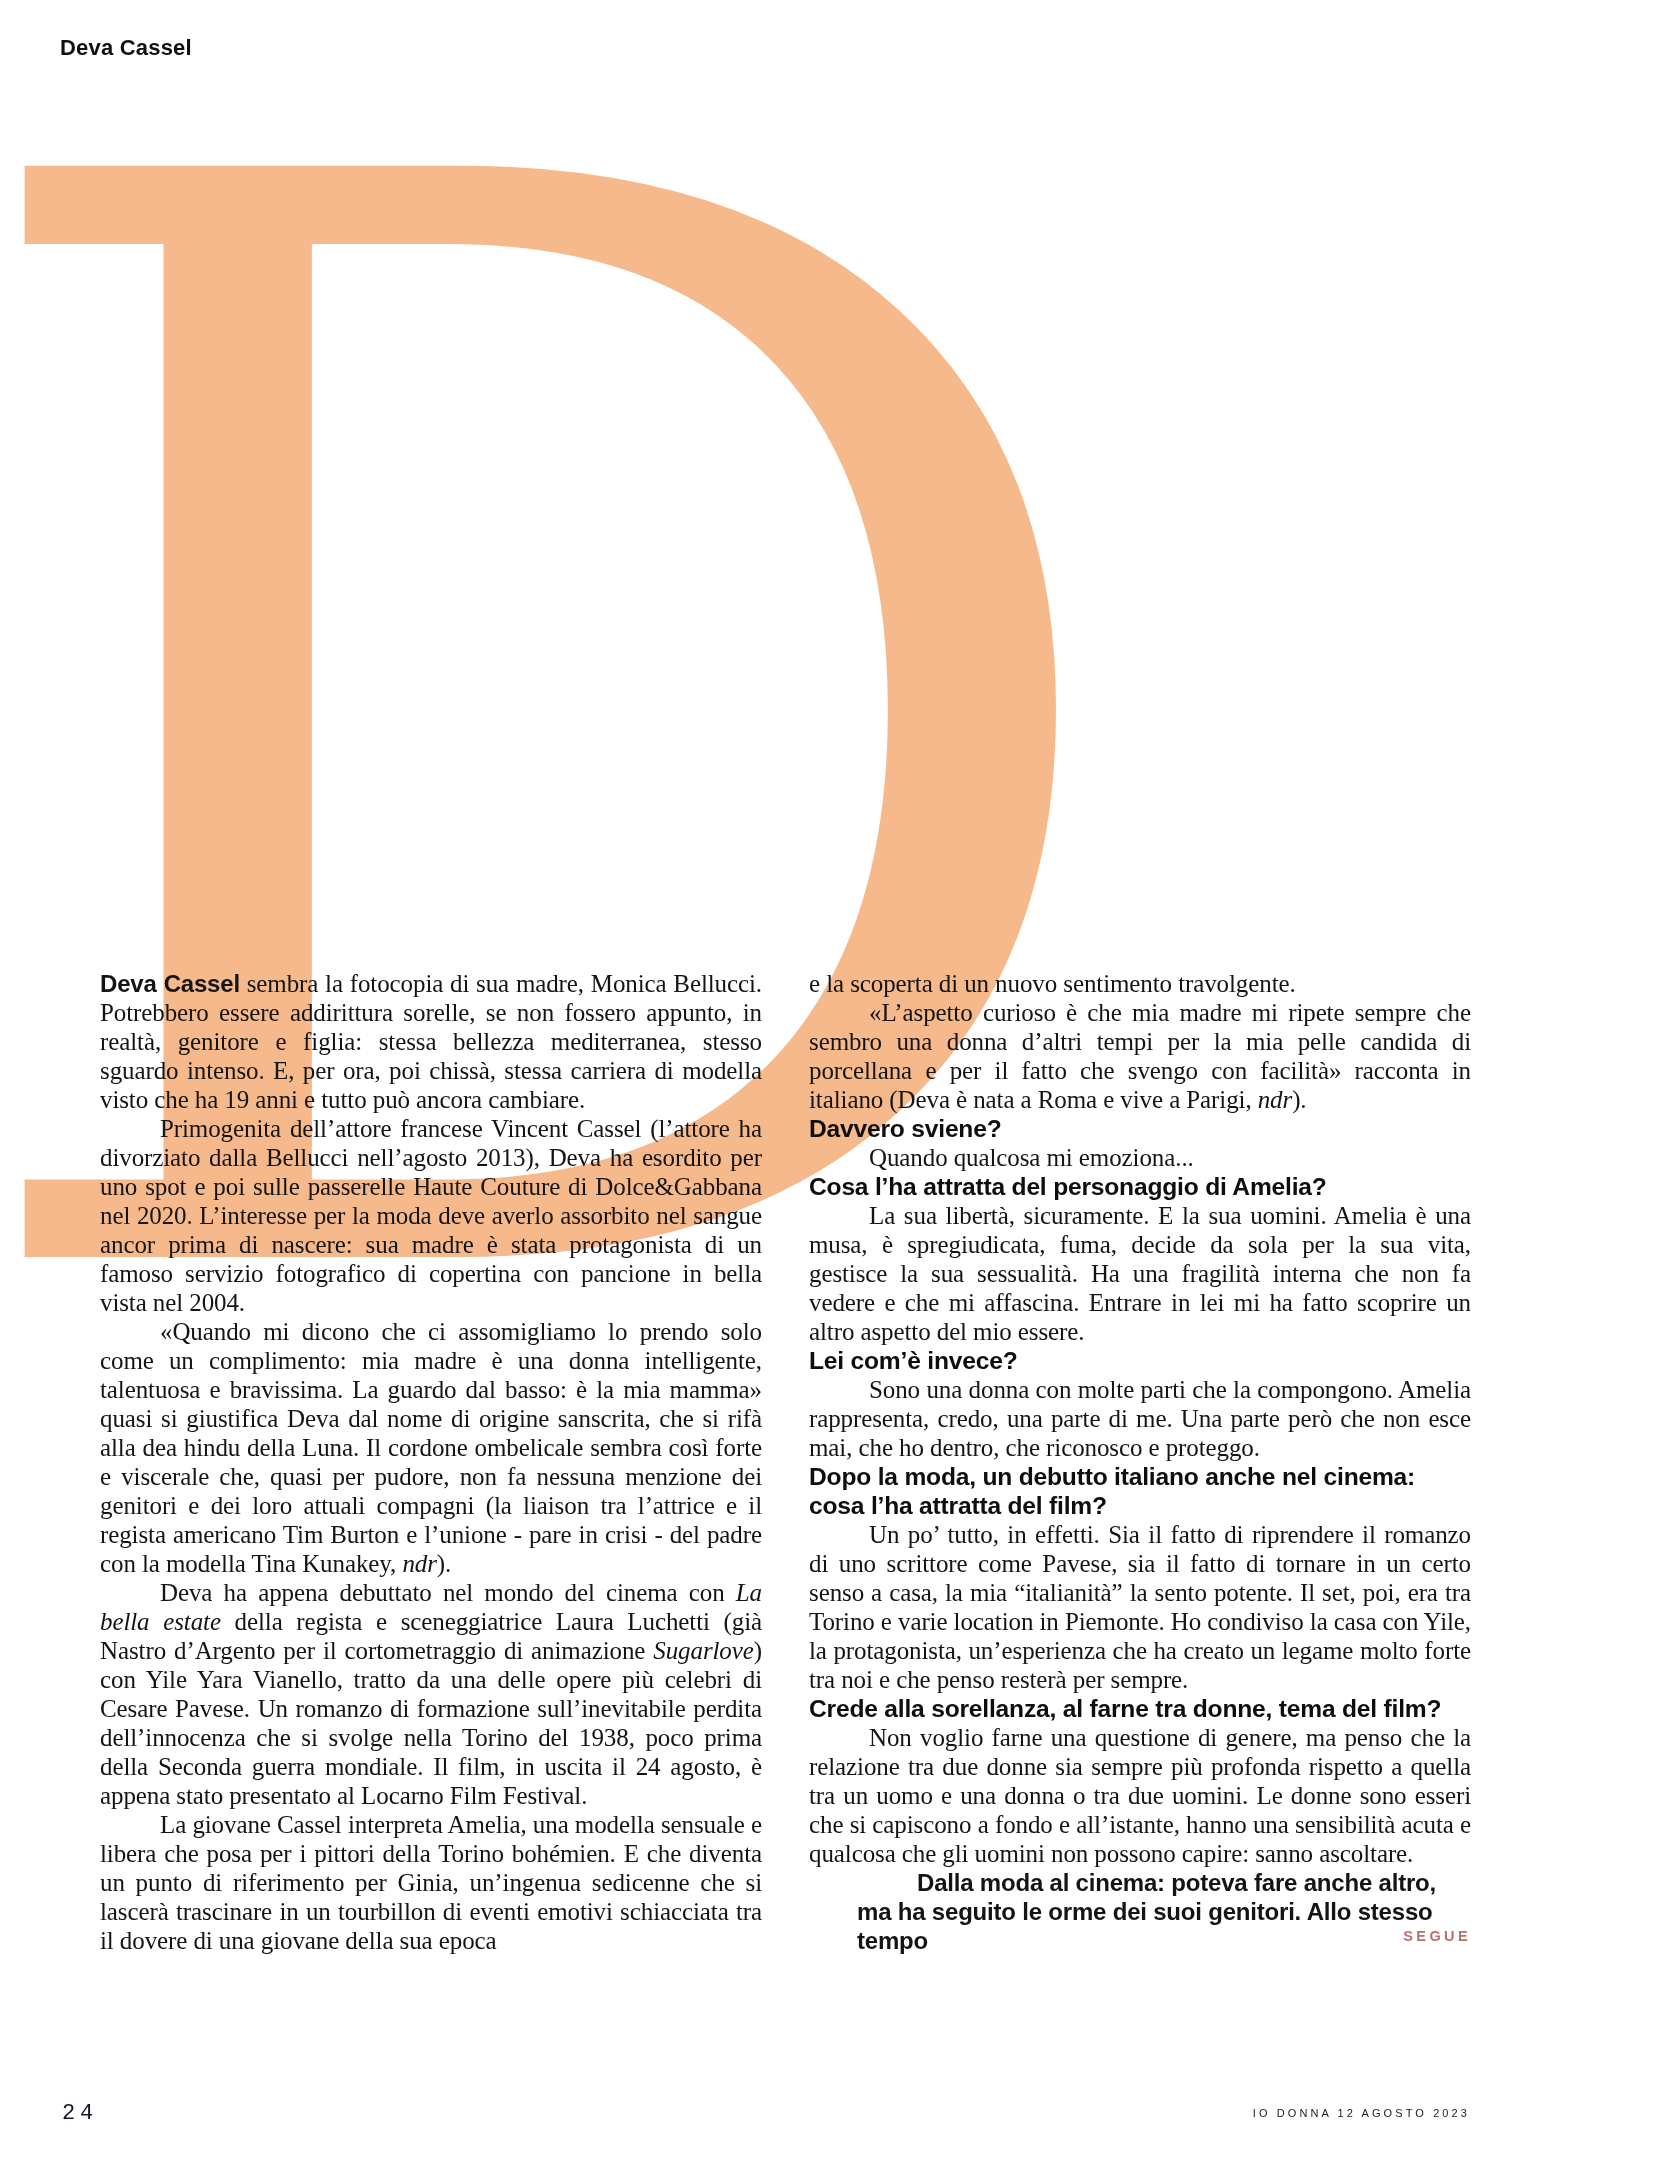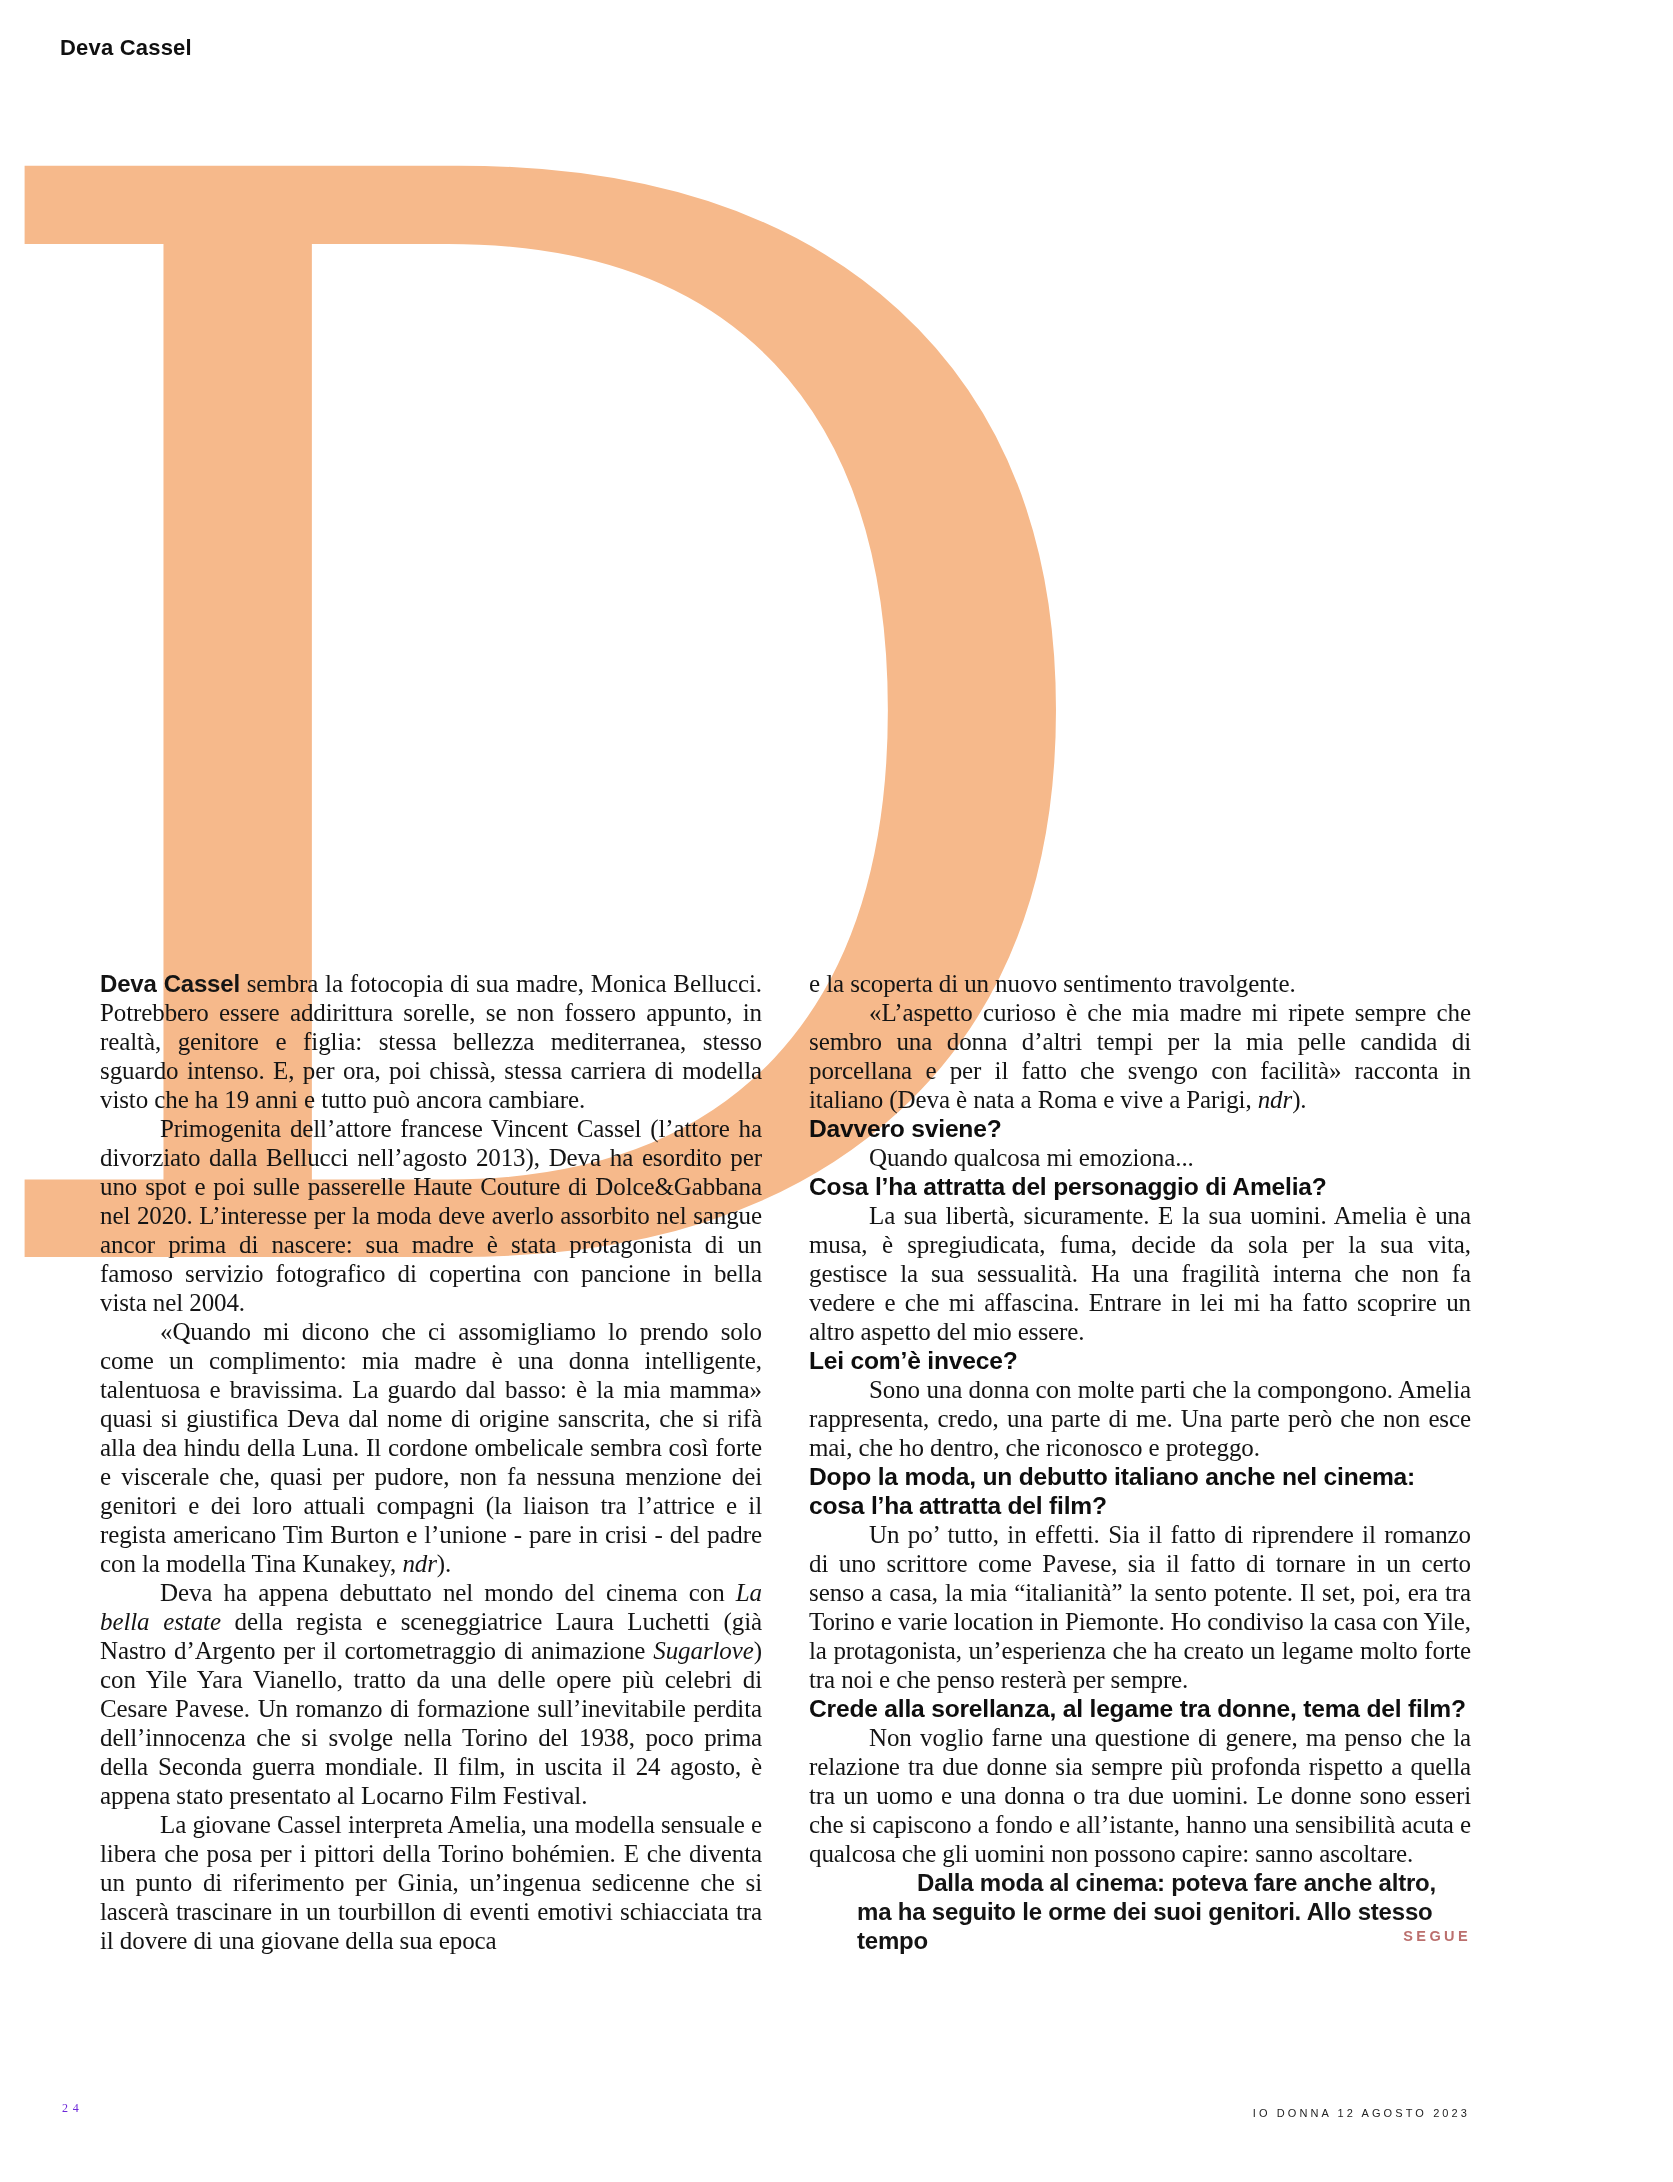--- a/index.html
+++ b/index.html
@@ -85,24 +85,24 @@
     font-family:"Liberation Sans", sans-serif;
     font-weight:700;
     font-size:14.5px;
     letter-spacing:3.4px;
     color:#bb6f6d;
   }
   .pageno{
     position:absolute;
     left:62px;top:2101px;
     z-index:2;
-    font-family:Liberation Serif, serif;
-    font-size:12px;
+    font-family:Liberation Mono, monospace;
+    font-size:22px;
     letter-spacing:4.8px;
-    color:#6d28d9;
+    color:#0f172a;
   }
   .folio{
     position:absolute;
     right:203px;top:2107px;
     z-index:2;
     font-family:"Liberation Sans", sans-serif;
     font-size:11px;
     letter-spacing:3.1px;
     color:#222;
     text-align:right;
@@ -129,21 +129,21 @@
     <p class="body noindent" lang="it"><span>e la scoperta di un nuovo sentimento travolgente.</span></p>
     <p class="body indent" lang="it"><span>«L’aspetto curioso è che mia madre mi ripete sempre che sembro una donna d’altri tempi per la mia pelle candida di porcellana e per il fatto che svengo con facilità» racconta in italiano (Deva è nata a Roma e vive a Parigi, </span><span class="i">ndr</span><span>).</span></p>
     <h3 class="question">Davvero sviene?</h3>
     <p class="body indent" lang="it"><span>Quando qualcosa mi emoziona...</span></p>
     <h3 class="question">Cosa l’ha attratta del personaggio di Amelia?</h3>
     <p class="body indent" lang="it"><span>La sua libertà, sicuramente. E la sua uomini. Amelia è una musa, è spregiudicata, fuma, decide da sola per la sua vita, gestisce la sua sessualità. Ha una fragilità interna che non fa vedere e che mi affascina. Entrare in lei mi ha fatto scoprire un altro aspetto del mio essere.</span></p>
     <h3 class="question">Lei com’è invece?</h3>
     <p class="body indent" lang="it"><span>Sono una donna con molte parti che la compongono. Amelia rappresenta, credo, una parte di me. Una parte però che non esce mai, che ho dentro, che riconosco e proteggo.</span></p>
     <h3 class="question">Dopo la moda, un debutto italiano anche nel cinema: cosa l’ha attratta del film?</h3>
     <p class="body indent" lang="it"><span>Un po’ tutto, in effetti. Sia il fatto di riprendere il romanzo di uno scrittore come Pavese, sia il fatto di tornare in un certo senso a casa, la mia “italianità” la sento potente. Il set, poi, era tra Torino e varie location in Piemonte. Ho condiviso la casa con Yile, la protagonista, un’esperienza che ha creato un legame molto forte tra noi e che penso resterà per sempre.</span></p>
-    <h3 class="question">Crede alla sorellanza, al legame tra donne, tema del film?</h3>
+    <h3 class="question">Crede alla sorellanza, al farne tra donne, tema del film?</h3>
     <p class="body indent" lang="it"><span>Non voglio farne una questione di genere, ma penso che la relazione tra due donne sia sempre più profonda rispetto a quella tra un uomo e una donna o tra due uomini. Le donne sono esseri che si capiscono a fondo e all’istante, hanno una sensibilità acuta e qualcosa che gli uomini non possono capire: sanno ascoltare.</span></p>
     <p class="body indent close" lang="it">
       <span><span class="b sans">Dalla moda al cinema: poteva fare anche altro, ma ha seguito le orme dei suoi genitori. Allo stesso tempo</span></span>
       <span class="segue">SEGUE</span>
     </p>
   </section>
 
   <div class="pageno">24</div>
   <div class="folio">IO DONNA  12 AGOSTO 2023</div>
 

